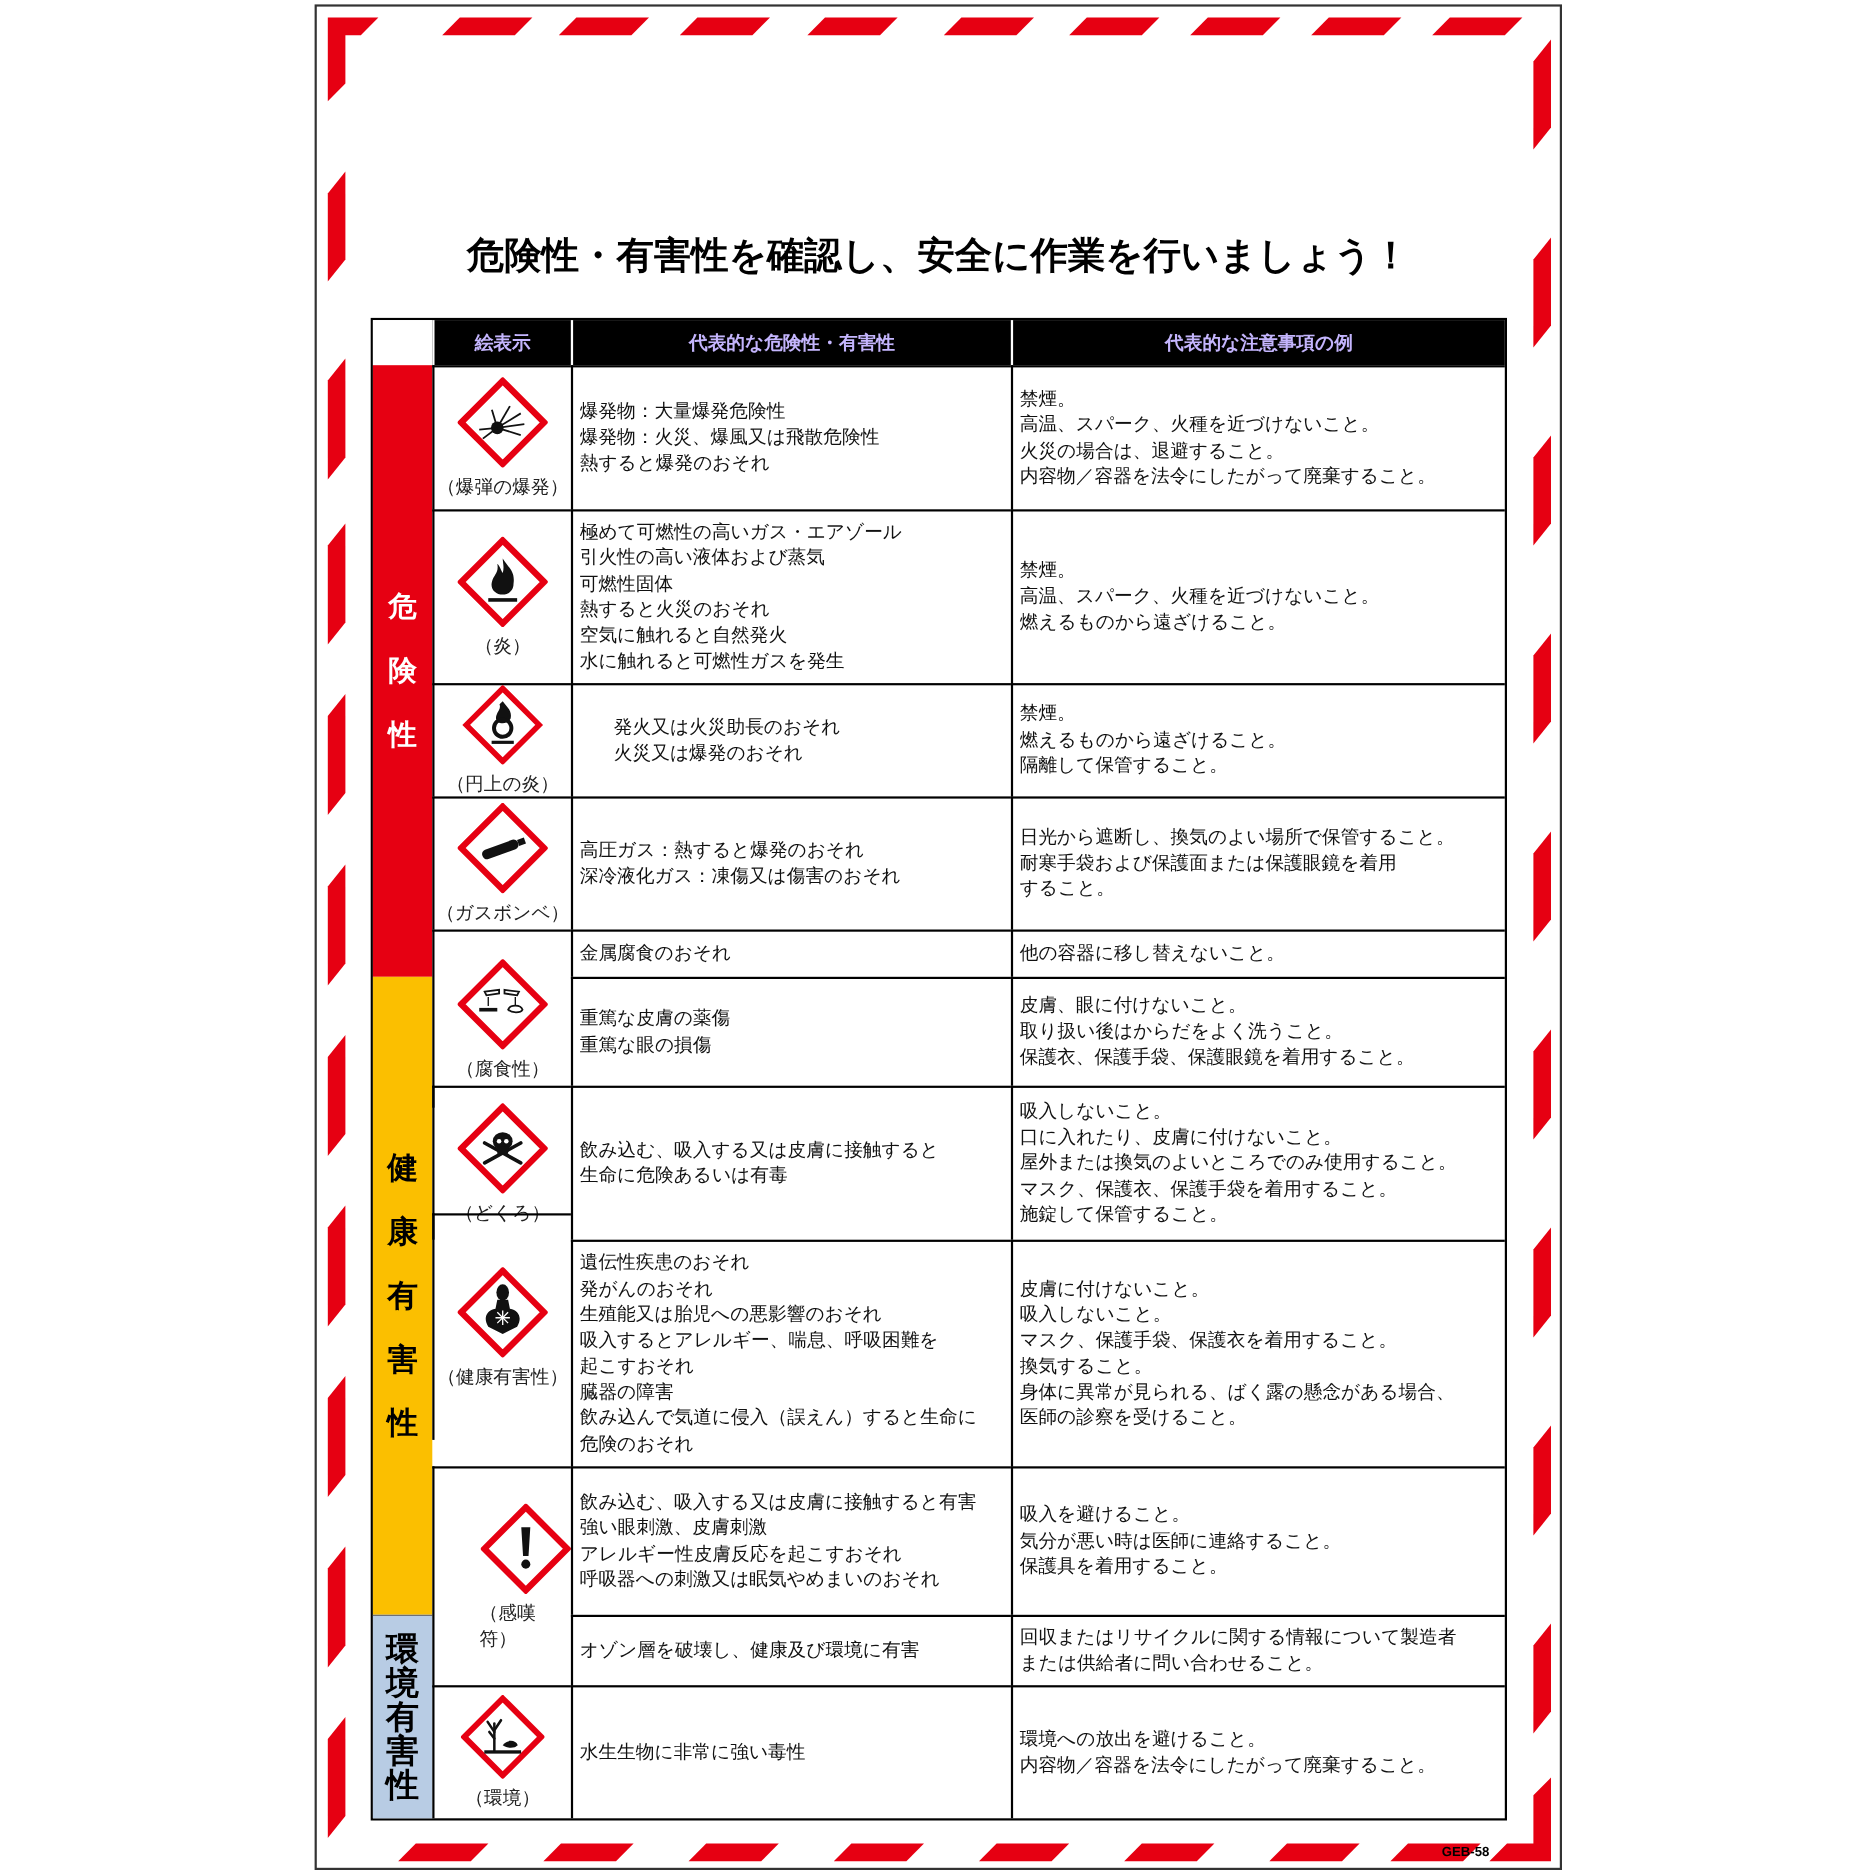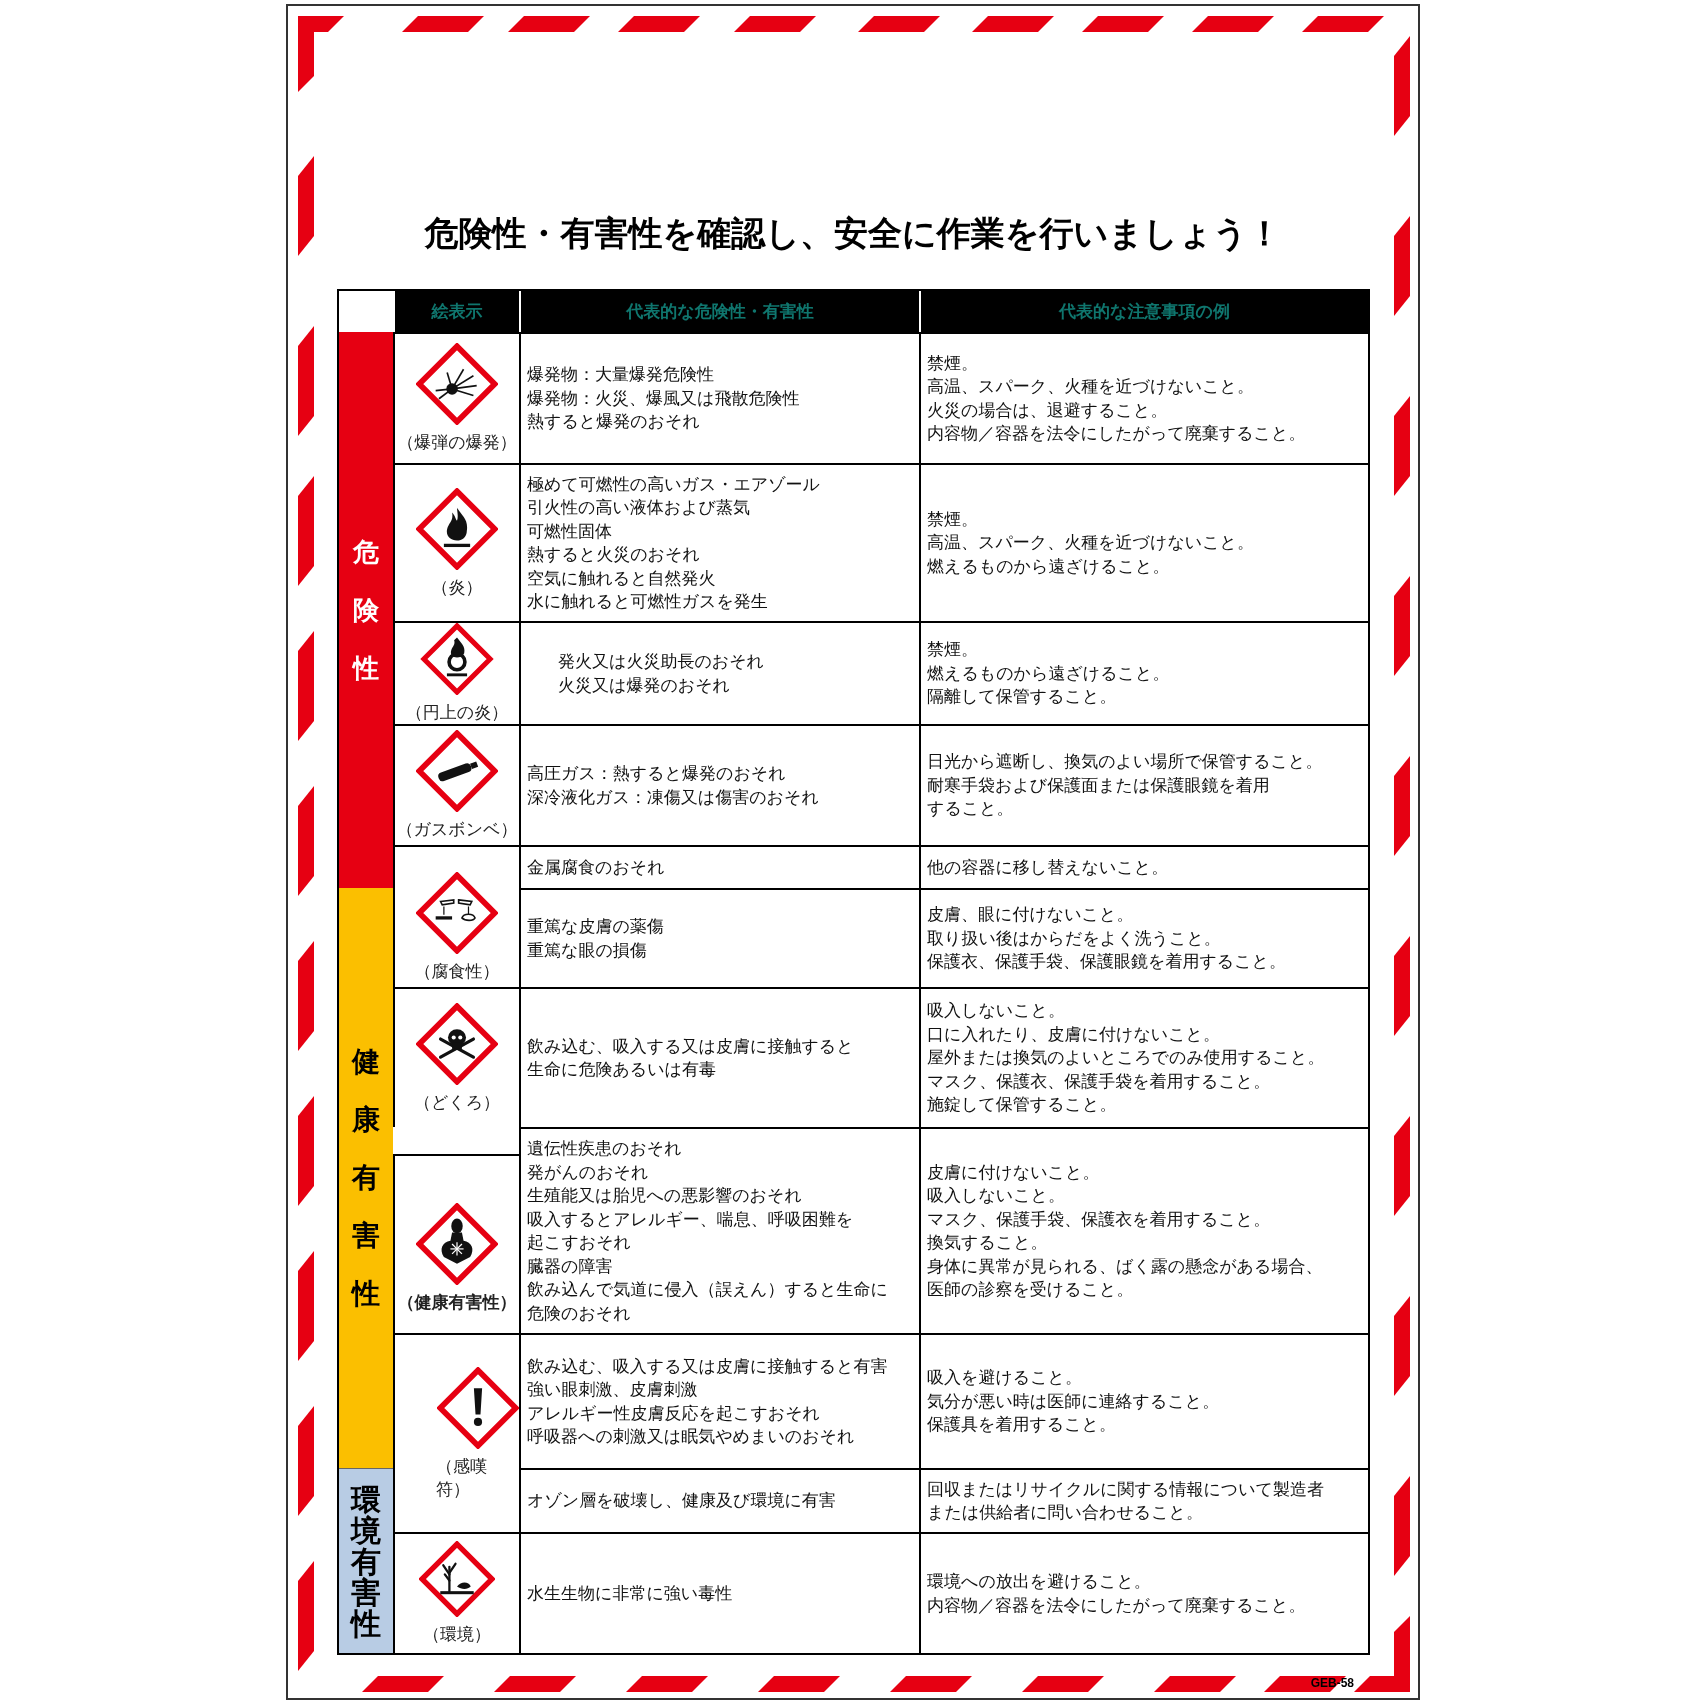--- a/index.html
+++ b/index.html
@@ -12,21 +12,21 @@
            font-family:"DejaVu Sans","Liberation Sans",sans-serif; font-weight:bold;
            font-size:108px; letter-spacing:1px; color:#000; line-height:1; }
   .subtitle { position:absolute; left:0; width:100%; top:210px; text-align:center;
               font-weight:bold; font-size:34px; color:#000; line-height:1; }
   .code { position:absolute; right:64px; bottom:8px; font-family:"Liberation Sans",sans-serif;
           font-weight:bold; font-size:12px; color:#000; }
 
   
   .tbl { position:absolute; left:337px; top:289px; width:1033px; height:1366px;
          border:2px solid #000; box-sizing:border-box; }
-  .hdr { position:absolute; top:0; height:41px; background:#000; color:#0f766e;
+  .hdr { position:absolute; top:0; height:41px; background:#000; color:#c4b5fd;
          font-weight:bold; font-size:17px; display:flex; align-items:center; justify-content:center; }
   .hdr.blank { background:#fff; }
   .cat { position:absolute; left:0; width:54px; display:flex; flex-direction:column;
          align-items:center; justify-content:center; font-weight:bold; box-sizing:border-box; }
   .cat span { display:block; line-height:1; }
   .cat.red { background:#e60012; color:#fff; font-size:26px; }
   .cat.red span { margin:16px 0; }
   .cat.yellow { background:#fbbf00; color:#000; font-size:28px; }
   .cat.yellow span { margin:15px 0; }
   .cat.blue { background:#b8cce4; color:#000; font-size:30px; border-top:1px solid #666; }
@@ -261,21 +261,21 @@
     <div>生命に危険あるいは有毒</div>
   </div>
   <div class="cell txt prec" style="top:696px;height:140px;">
     <div>吸入しないこと。</div>
     <div>口に入れたり、皮膚に付けないこと。</div>
     <div>屋外または換気のよいところでのみ使用すること。</div>
     <div>マスク、保護衣、保護手袋を着用すること。</div>
     <div>施錠して保管すること。</div>
   </div>
 
-  <div class="cell pic" style="top:863px;height:206px;font-weight:bold;">
+  <div class="cell pic" style="top:812px;height:206px;">
     <svg class="diamond" viewBox="0 0 100 100">
       <polygon points="50,4 96,50 50,96 4,50" fill="#fff" stroke="#e60012" stroke-width="7"></polygon>
       <ellipse cx="50" cy="28" rx="7" ry="9" fill="#111"></ellipse>
       <path d="M44 36 L56 36 L58 46 C68 48 72 56 66 66 L50 74 L34 66 C28 56 32 48 42 46 Z" fill="#111"></path>
       <g stroke="#fff" stroke-width="1.5">
         <line x1="50" y1="48" x2="50" y2="64"></line>
           <line x1="42" y1="56" x2="58" y2="56"></line>
         <line x1="44" y1="50" x2="56" y2="62"></line>
           <line x1="56" y1="50" x2="44" y2="62"></line>
       </g>

